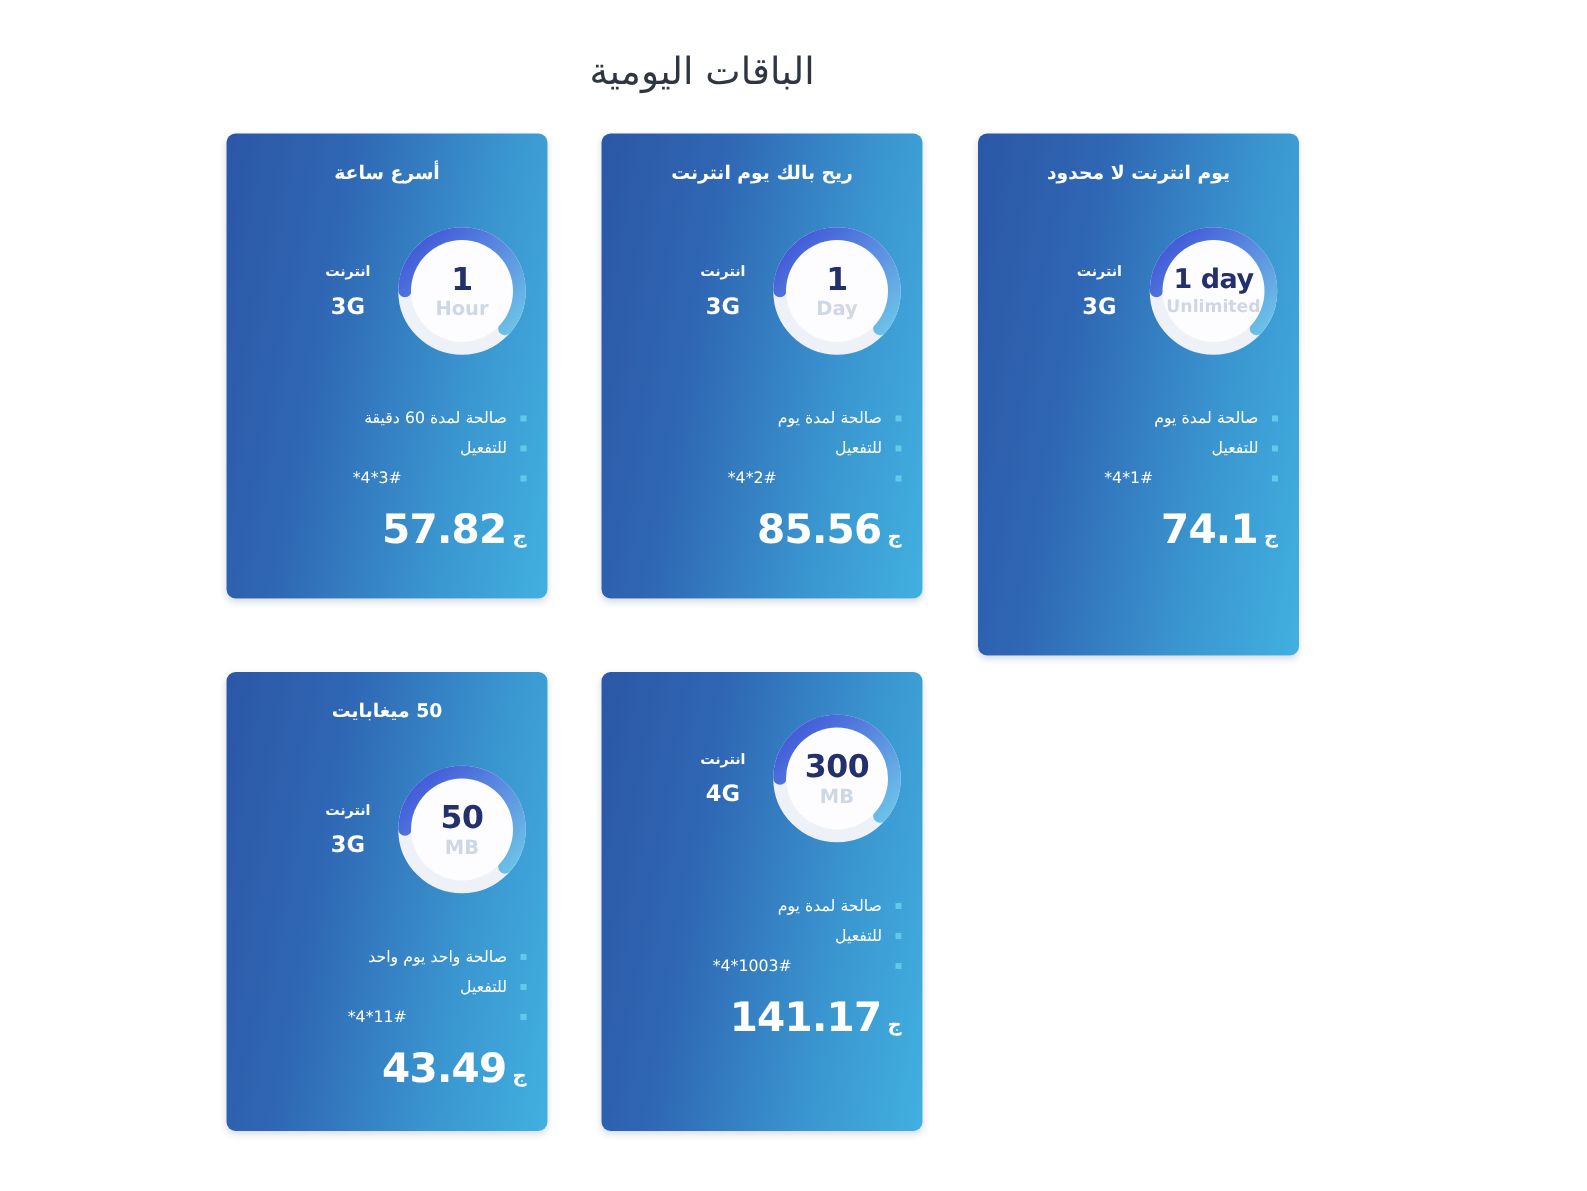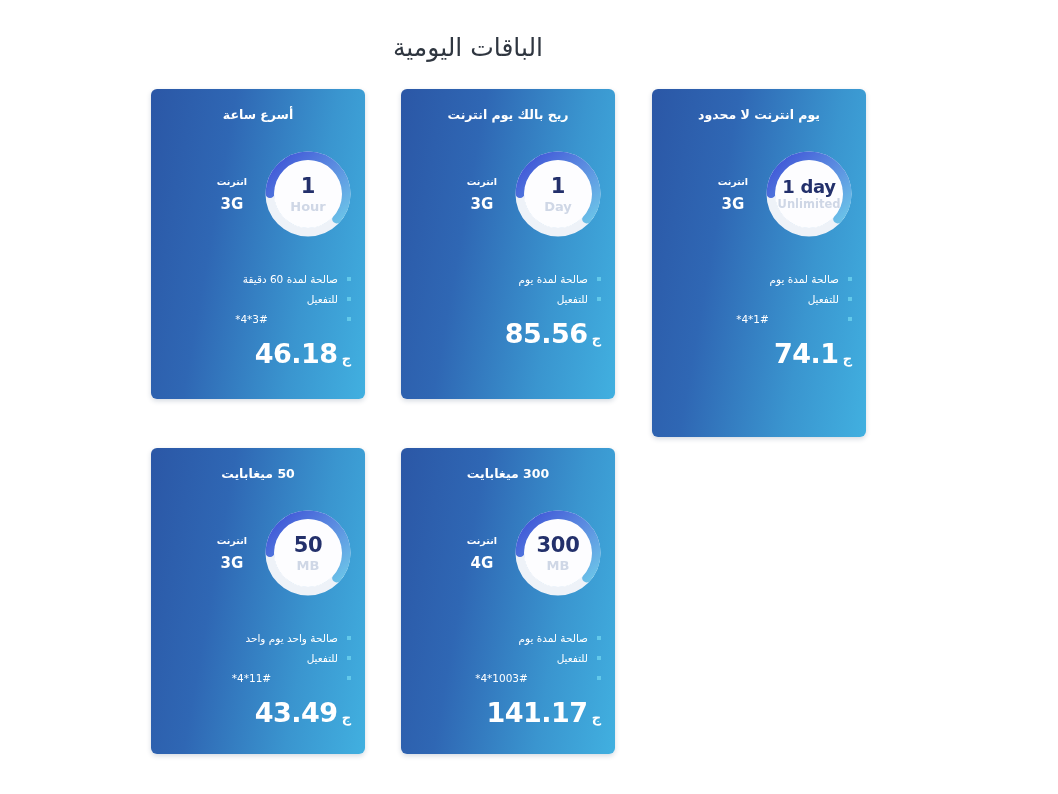--- a/index.html
+++ b/index.html
@@ -273,20 +273,21 @@
           </div>
         </div>
         <div class="speed-block">
           <div class="speed-label">انترنت</div>
           <div class="speed-value">3G</div>
         </div>
       </div>
       <ul class="features">
         <li class="feature-item">صالحة لمدة يوم</li>
         <li class="feature-item">للتفعيل</li>
+        <li class="feature-item ltr-code">*4*2#</li>
       </ul>
       <div class="price-row">
         <span class="price-currency">ج</span>
         <span class="price-amount">85.56</span>
       </div>
     </div>
 
     <div class="card pos-2">
       <div class="card-title">أسرع ساعة</div>
       <div class="gauge-row">
@@ -312,26 +313,25 @@
           <div class="speed-value">3G</div>
         </div>
       </div>
       <ul class="features">
         <li class="feature-item">صالحة لمدة 60 دقيقة</li>
         <li class="feature-item">للتفعيل</li>
         <li class="feature-item ltr-code">*4*3#</li>
       </ul>
       <div class="price-row">
         <span class="price-currency">ج</span>
-        <span class="price-amount">46.18</span>
+        <span class="price-amount">57.82</span>
       </div>
     </div>
 
     <div class="card pos-3">
-      <div class="card-title">300 ميغابايت</div>
       <div class="gauge-row">
         <div class="gauge">
           <svg viewBox="0 0 86 86" aria-hidden="true">
             <defs>
               <linearGradient id="ga3" x1="0" y1="1" x2="1" y2="0">
                 <stop offset="0%" stop-color="#3c4fd6"></stop>
                 <stop offset="48%" stop-color="#5b8be0"></stop>
                 <stop offset="100%" stop-color="#6fd0ea"></stop>
               </linearGradient>
             </defs>

